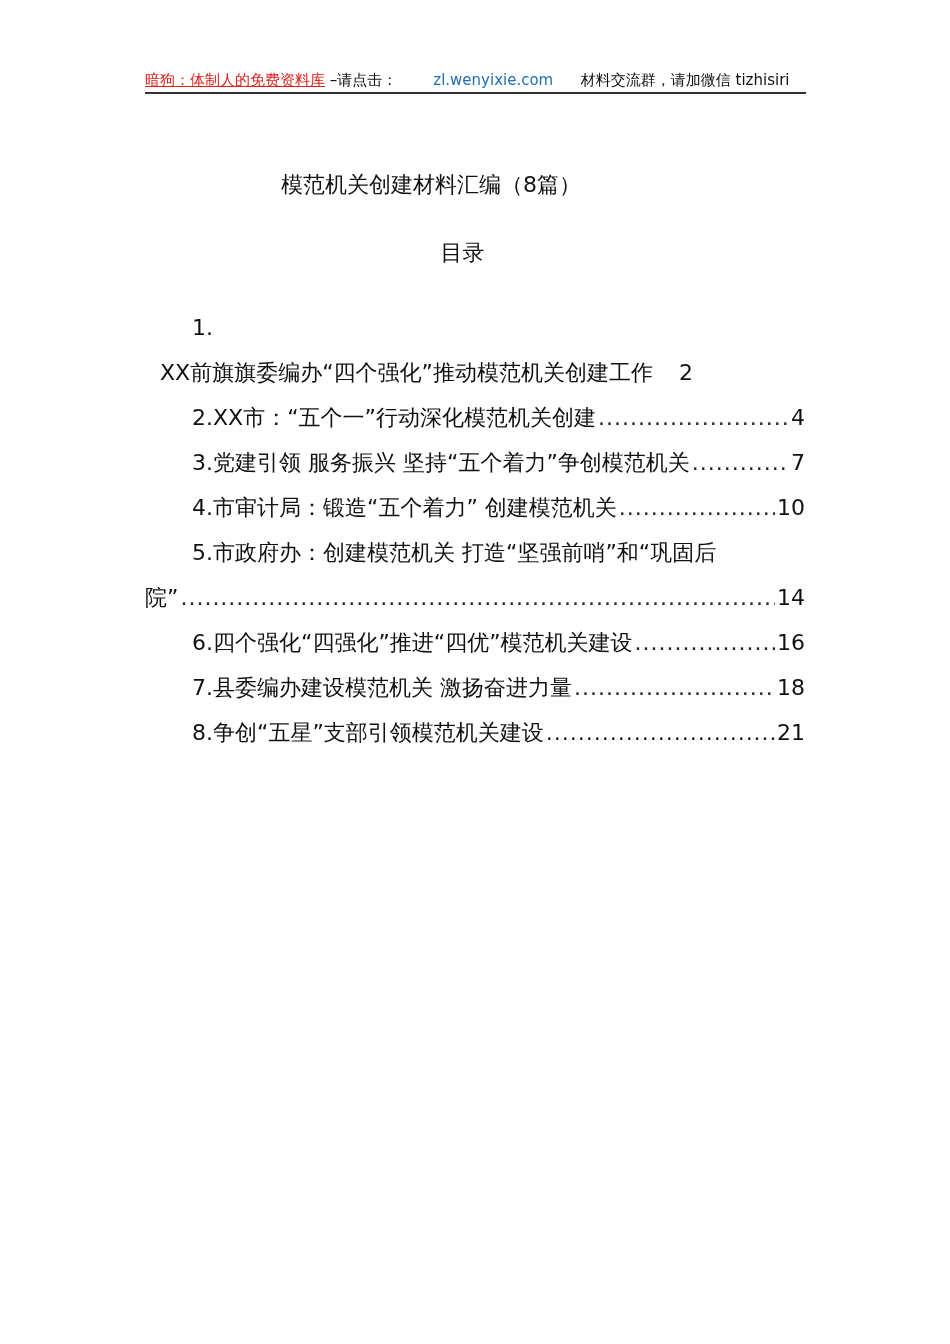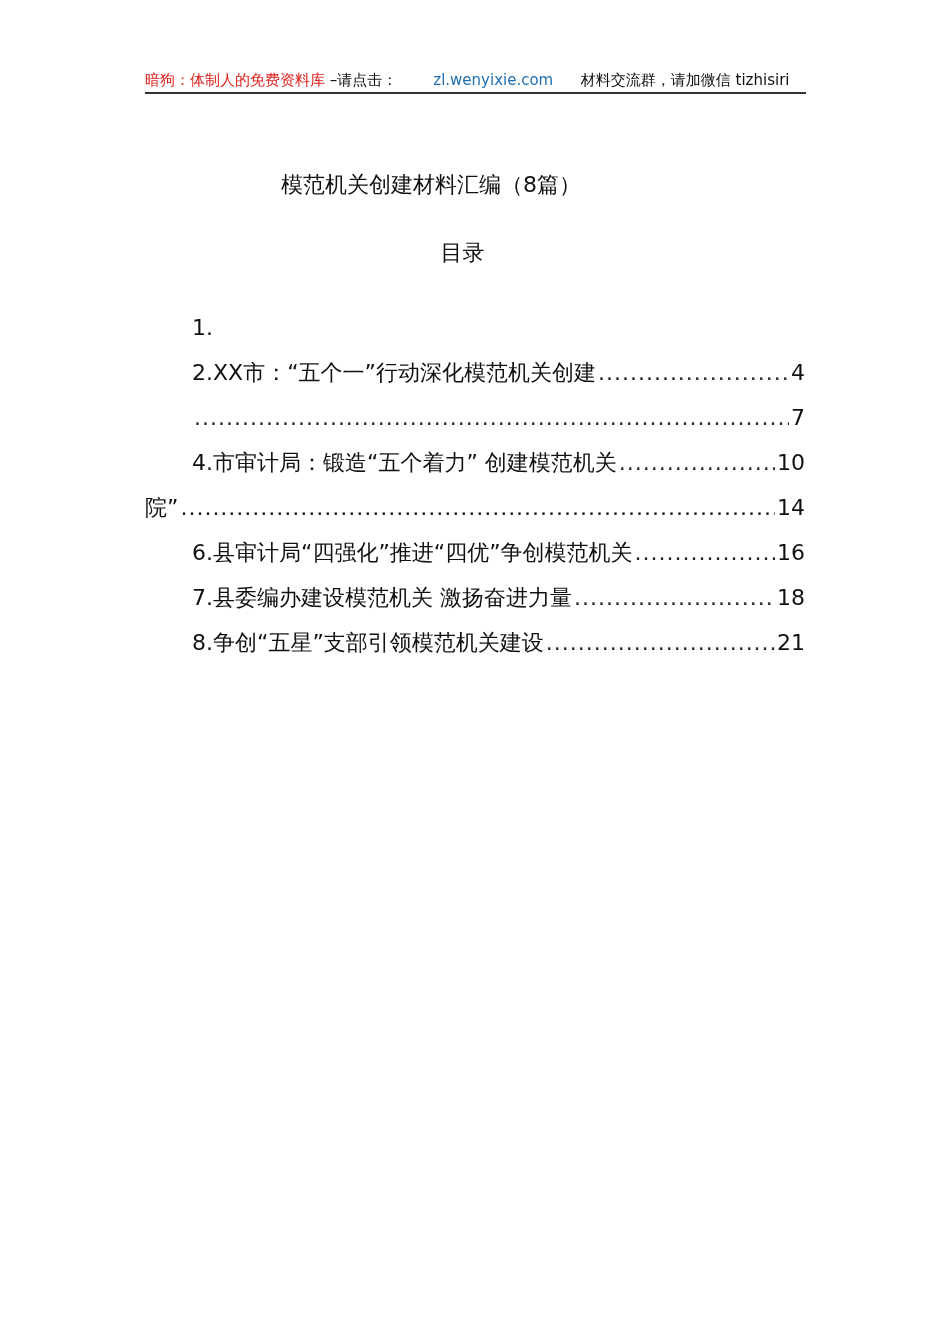--- a/index.html
+++ b/index.html
@@ -5,21 +5,21 @@
     html, body { margin: 0; padding: 0; background: #ffffff; }
     body {
       width: 950px; height: 1344px; position: relative; overflow: hidden;
       font-family: "DejaVu Sans", "Liberation Sans", sans-serif;
       color: #111111;
     }
     .header {
       position: absolute; left: 145px; top: 70px; width: 661px;
       font-size: 15px; line-height: 20px; white-space: nowrap;
     }
-    .header .red { color: #e0201c; }
+    .header .red { color: #e0201c; text-decoration: underline; }
     .header .black { color: #111111; text-align: right; }
     .header .link { color: #1f6fb2; margin-left: 36px; }
     .header .gap { display: inline-block; width: 18px; }
     .header-rule {
       position: absolute; left: 145px; top: 92px; width: 661px; height: 2px;
       background: #333333;
     }
     .title {
       position: absolute; left: 0; width: 862px; text-align: center;
       font-size: 22px; top: 170px;
@@ -58,46 +58,54 @@
 <div class="header-rule"></div>
 
 <div class="title">模范机关创建材料汇编（8篇）</div>
 <div class="toc-heading">目录</div>
 
 <div class="toc">
 
   <div class="toc-line indent">
     <span class="text">1.</span>
   </div>
+  <div class="toc-line indent-small">
+    <span class="text">XX前旗旗委编办“四个强化”推动模范机关创建工作</span>
+    <span class="page spaced">2</span>
+  </div>
 
   <div class="toc-line indent">
     <span class="text"><span>2.</span><span>XX市：“五个一”行动深化模范机关创建</span></span>
     <span class="leader">..................................................................................................................................</span>
     <span class="page">4</span>
   </div>
 
   <div class="toc-line indent">
+    <span class="text"><span>3.</span><span>党建引领 服务振兴 坚持“五个着力”争创模范机关</span></span>
     <span class="leader">..................................................................................................................................</span>
     <span class="page">7</span>
   </div>
 
   <div class="toc-line indent">
     <span class="text"><span>4.</span><span>市审计局：锻造“五个着力” 创建模范机关</span></span>
     <span class="leader">..................................................................................................................................</span>
     <span class="page">10</span>
   </div>
 
+  <div class="toc-line indent">
+    <span class="text"><span>5.</span><span>市政府办：创建模范机关 打造“坚强前哨”和“巩固后</span></span>
+  </div>
   <div class="toc-line">
     <span class="text">院”</span>
     <span class="leader">..................................................................................................................................</span>
     <span class="page">14</span>
   </div>
 
   <div class="toc-line indent">
-    <span class="text"><span>6.</span><span>县审计局“四强化”推进“四优”争创模范机关</span></span>
+    <span class="text"><span>6.</span><span>四个强化“四强化”推进“四优”模范机关建设</span></span>
     <span class="leader">..................................................................................................................................</span>
     <span class="page">16</span>
   </div>
 
   <div class="toc-line indent">
     <span class="text"><span>7.</span><span>县委编办建设模范机关 激扬奋进力量</span></span>
     <span class="leader">..................................................................................................................................</span>
     <span class="page">18</span>
   </div>
 

